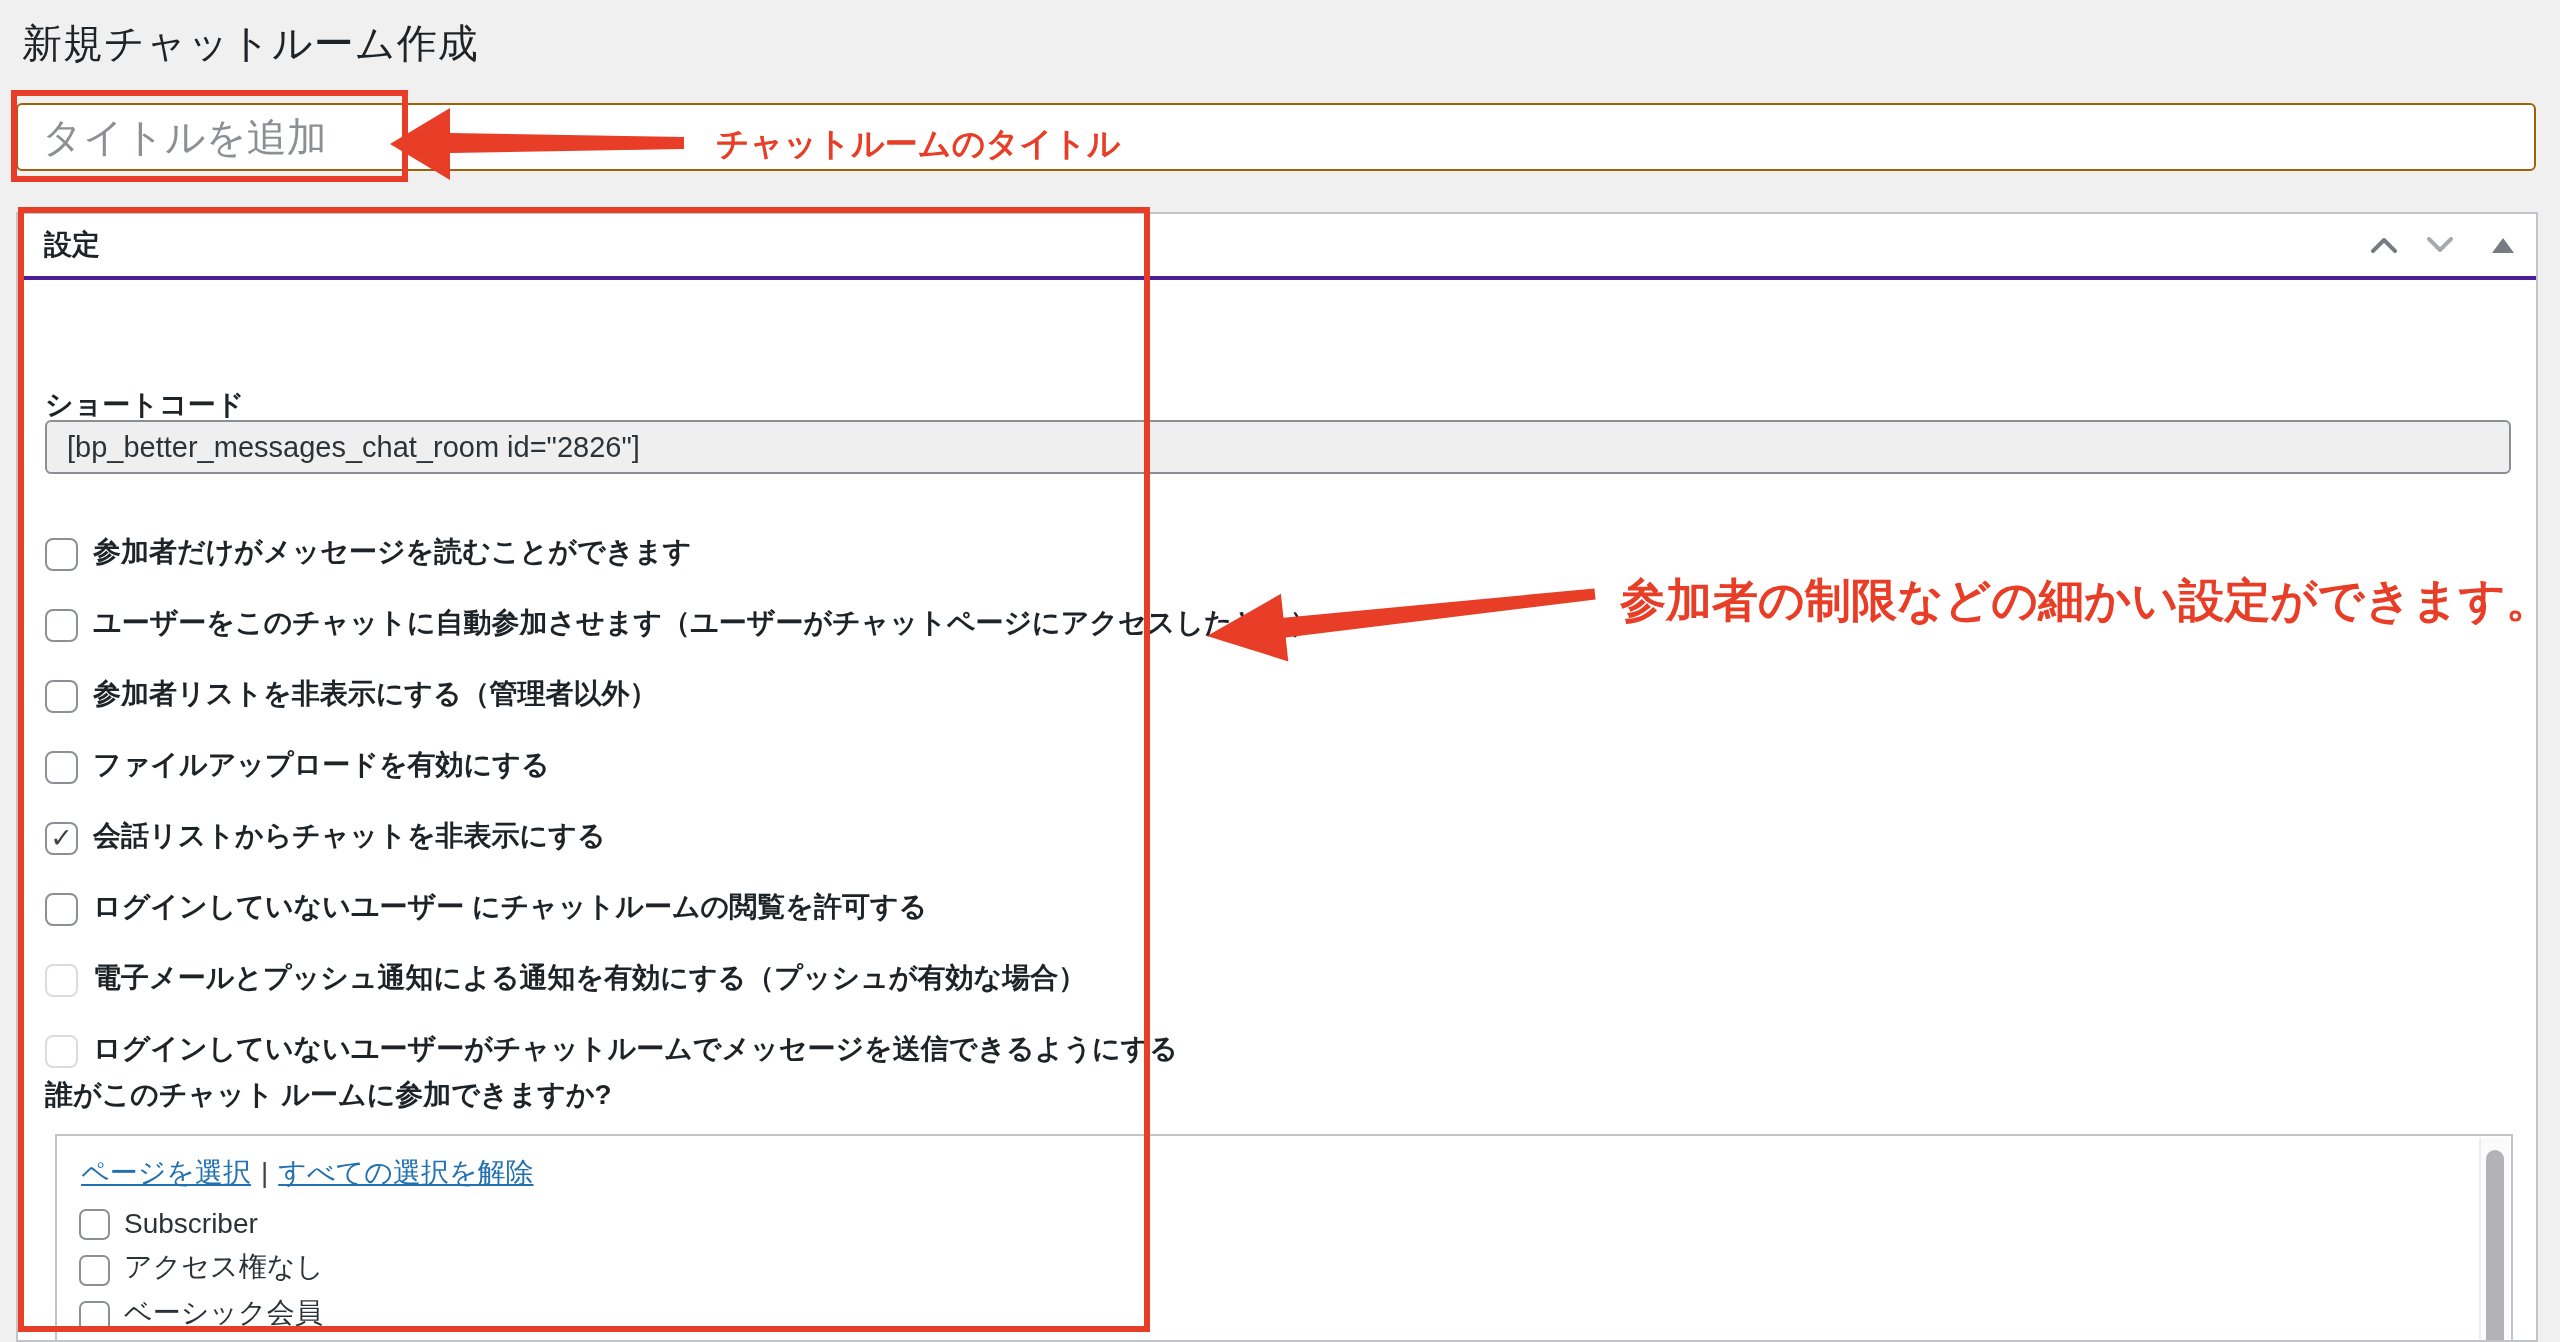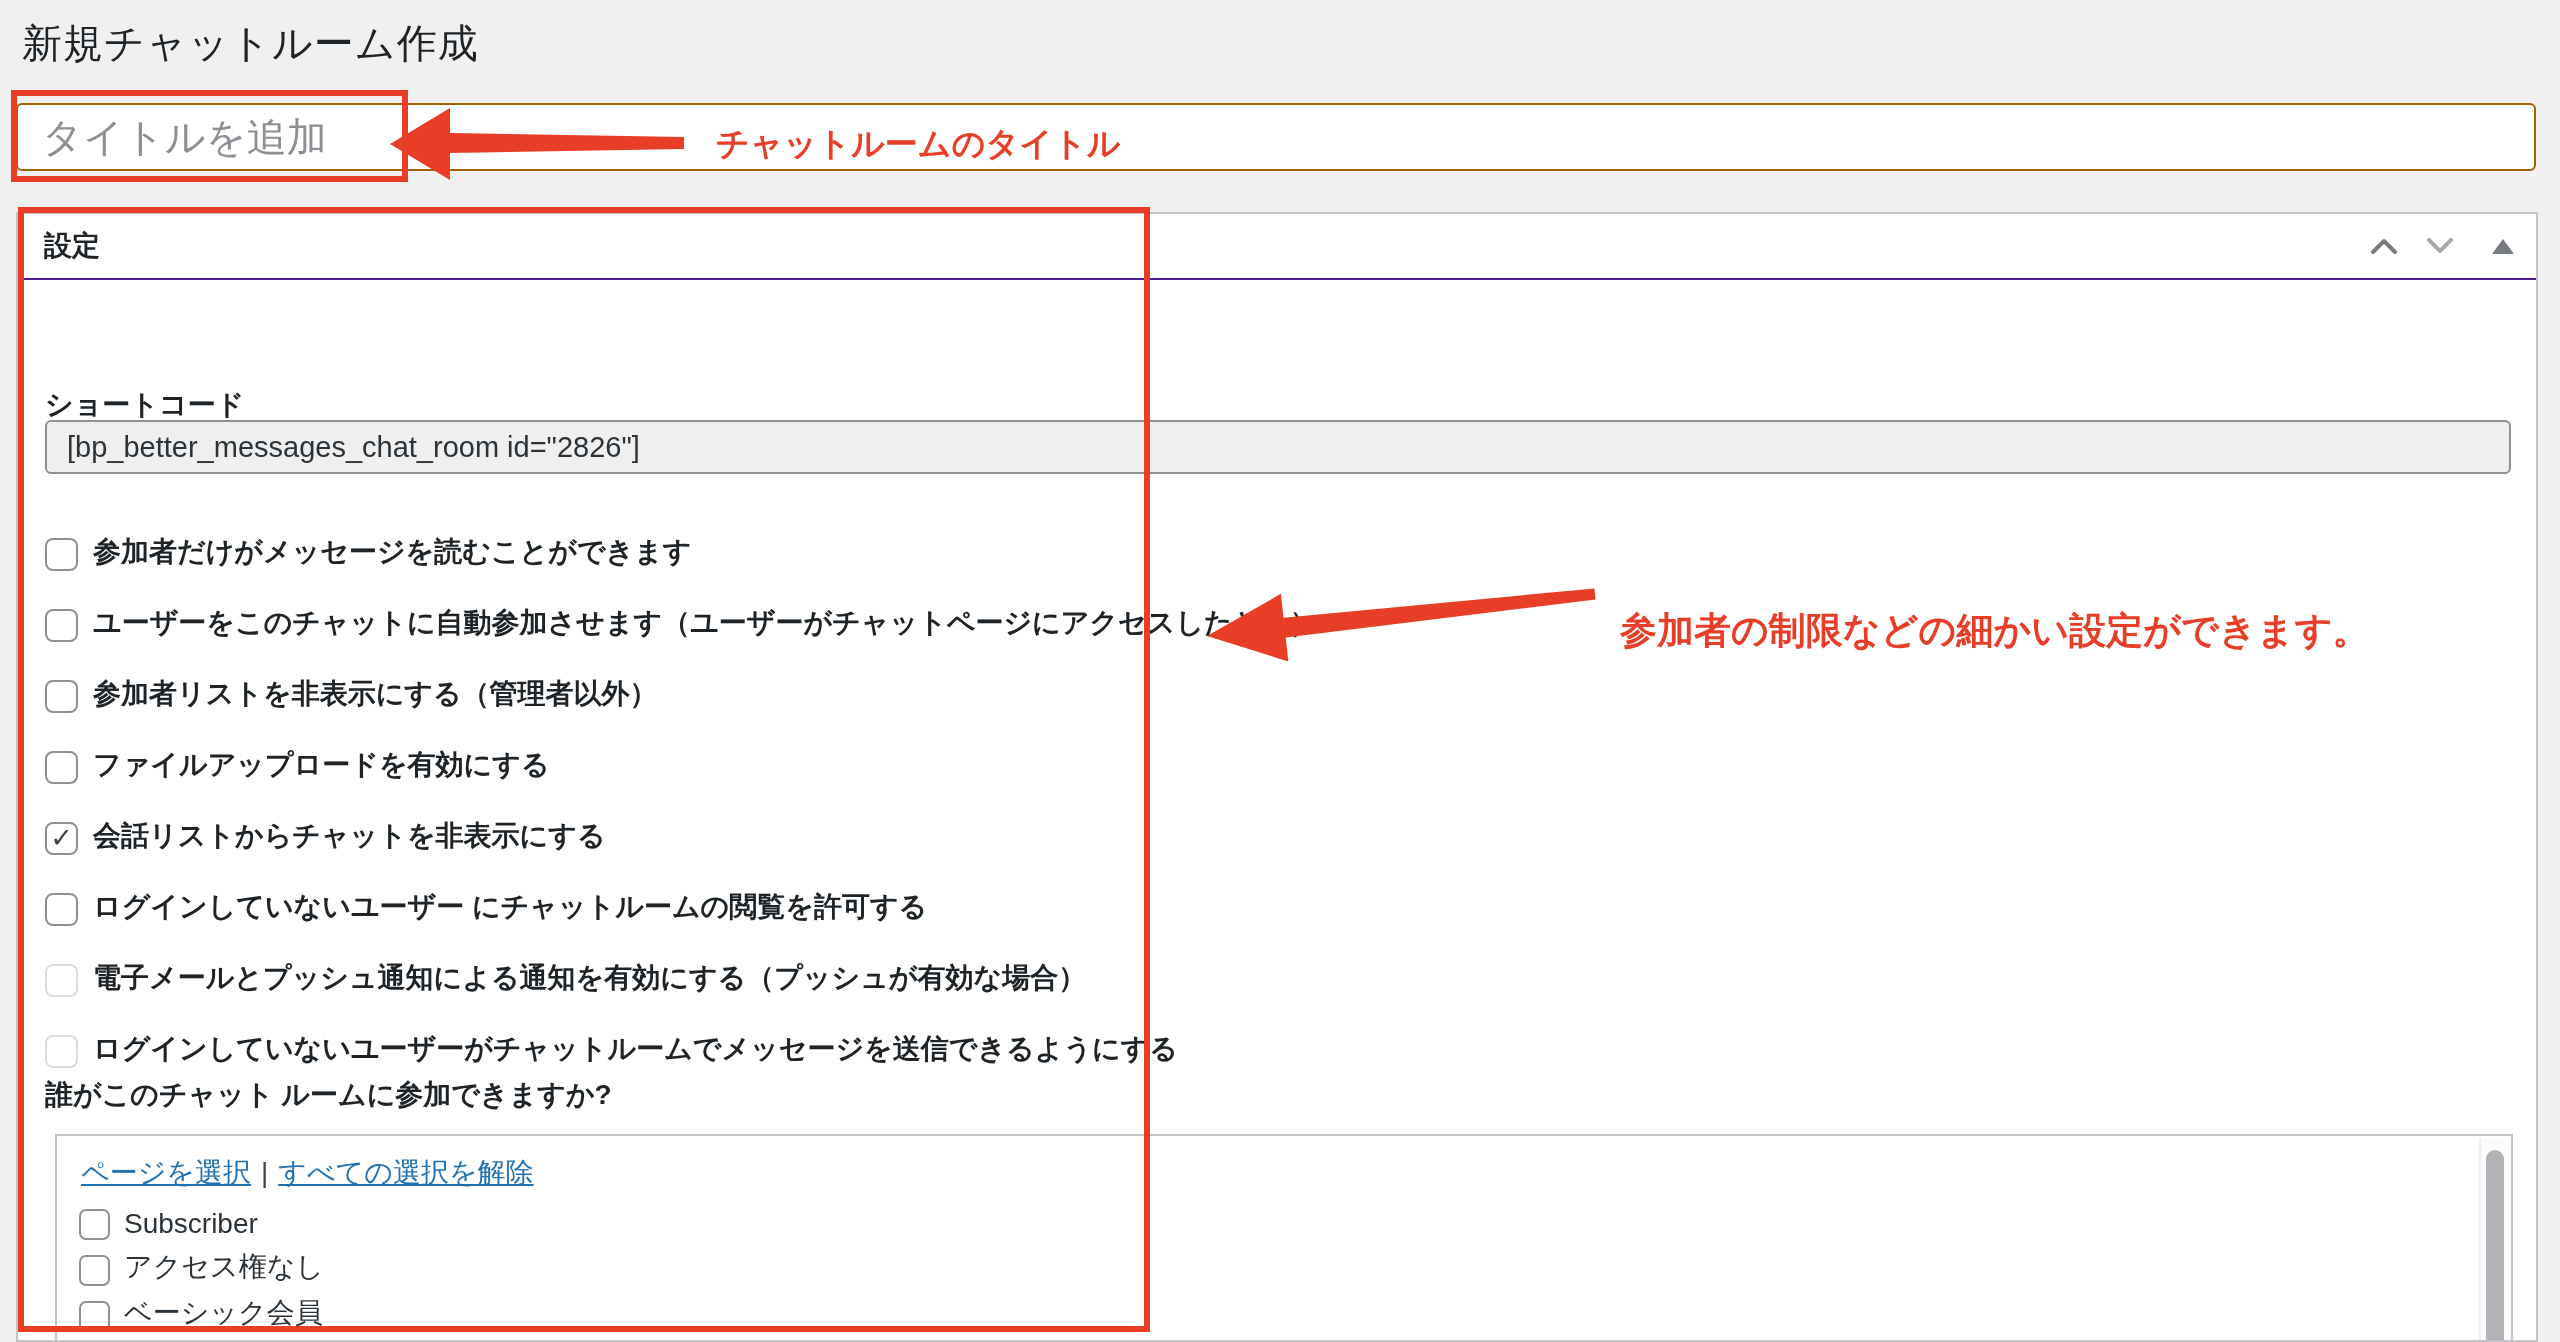--- a/index.html
+++ b/index.html
@@ -16,31 +16,31 @@
     padding:0 24px; color:#32373c; outline:none; font-family:inherit; }
   .title-input::placeholder { color:#8c8f94; opacity:1; }
 
   
   .red-box { position:absolute; border:6px solid #e83d26; pointer-events:none; }
   .red-box-title { left:11px; top:90px; width:397px; height:92px; }
   .red-box-settings { left:18px; top:207px; width:1132px; height:1125px; }
 
   .red-note { position:absolute; color:#e83d26; font-weight:bold; white-space:nowrap; }
   .note-title { left:716px; top:122px; font-size:33px; }
-  .note-settings { left:1620px; top:570px; font-size:37px;margin-top:36px; }
+  .note-settings { left:1620px; top:570px; font-size:46px; }
 
   .arrow-svg { position:absolute; overflow:visible; }
   .arrow-svg polygon { fill:#e83d26; }
   .arrow1 { left:384px; top:102px; width:340px; height:84px; }
   .arrow2 { left:1198px; top:572px; width:400px; height:100px; }
 
   
   .panel { position:absolute; left:16px; top:212px; width:2522px; height:1130px;
     background:#fff; border:2px solid #c3c4c7; overflow:hidden; }
-  .panel-header { position:relative; height:66px; border-bottom:2px solid #4c1d95;
+  .panel-header { position:relative; height:66px; border-bottom:4px solid #4c1d95;
     display:flex; align-items:center; padding:0 26px; }
   .panel-title { font-size:28px; font-weight:bold; }
   .panel-icons { margin-left:auto; display:flex; align-items:center; gap:28px; }
   .panel-icons .icon-btn { display:flex; align-items:center; justify-content:center;
     width:28px; height:28px; cursor:pointer; background:none; border:none; }
   .tri-up { width:0; height:0; border-left:11px solid transparent; border-right:11px solid transparent;
     border-bottom:15px solid #787c82; margin-left:14px; }
 
   .panel-body { position:absolute; left:0; top:68px; right:0; bottom:0; }
 

